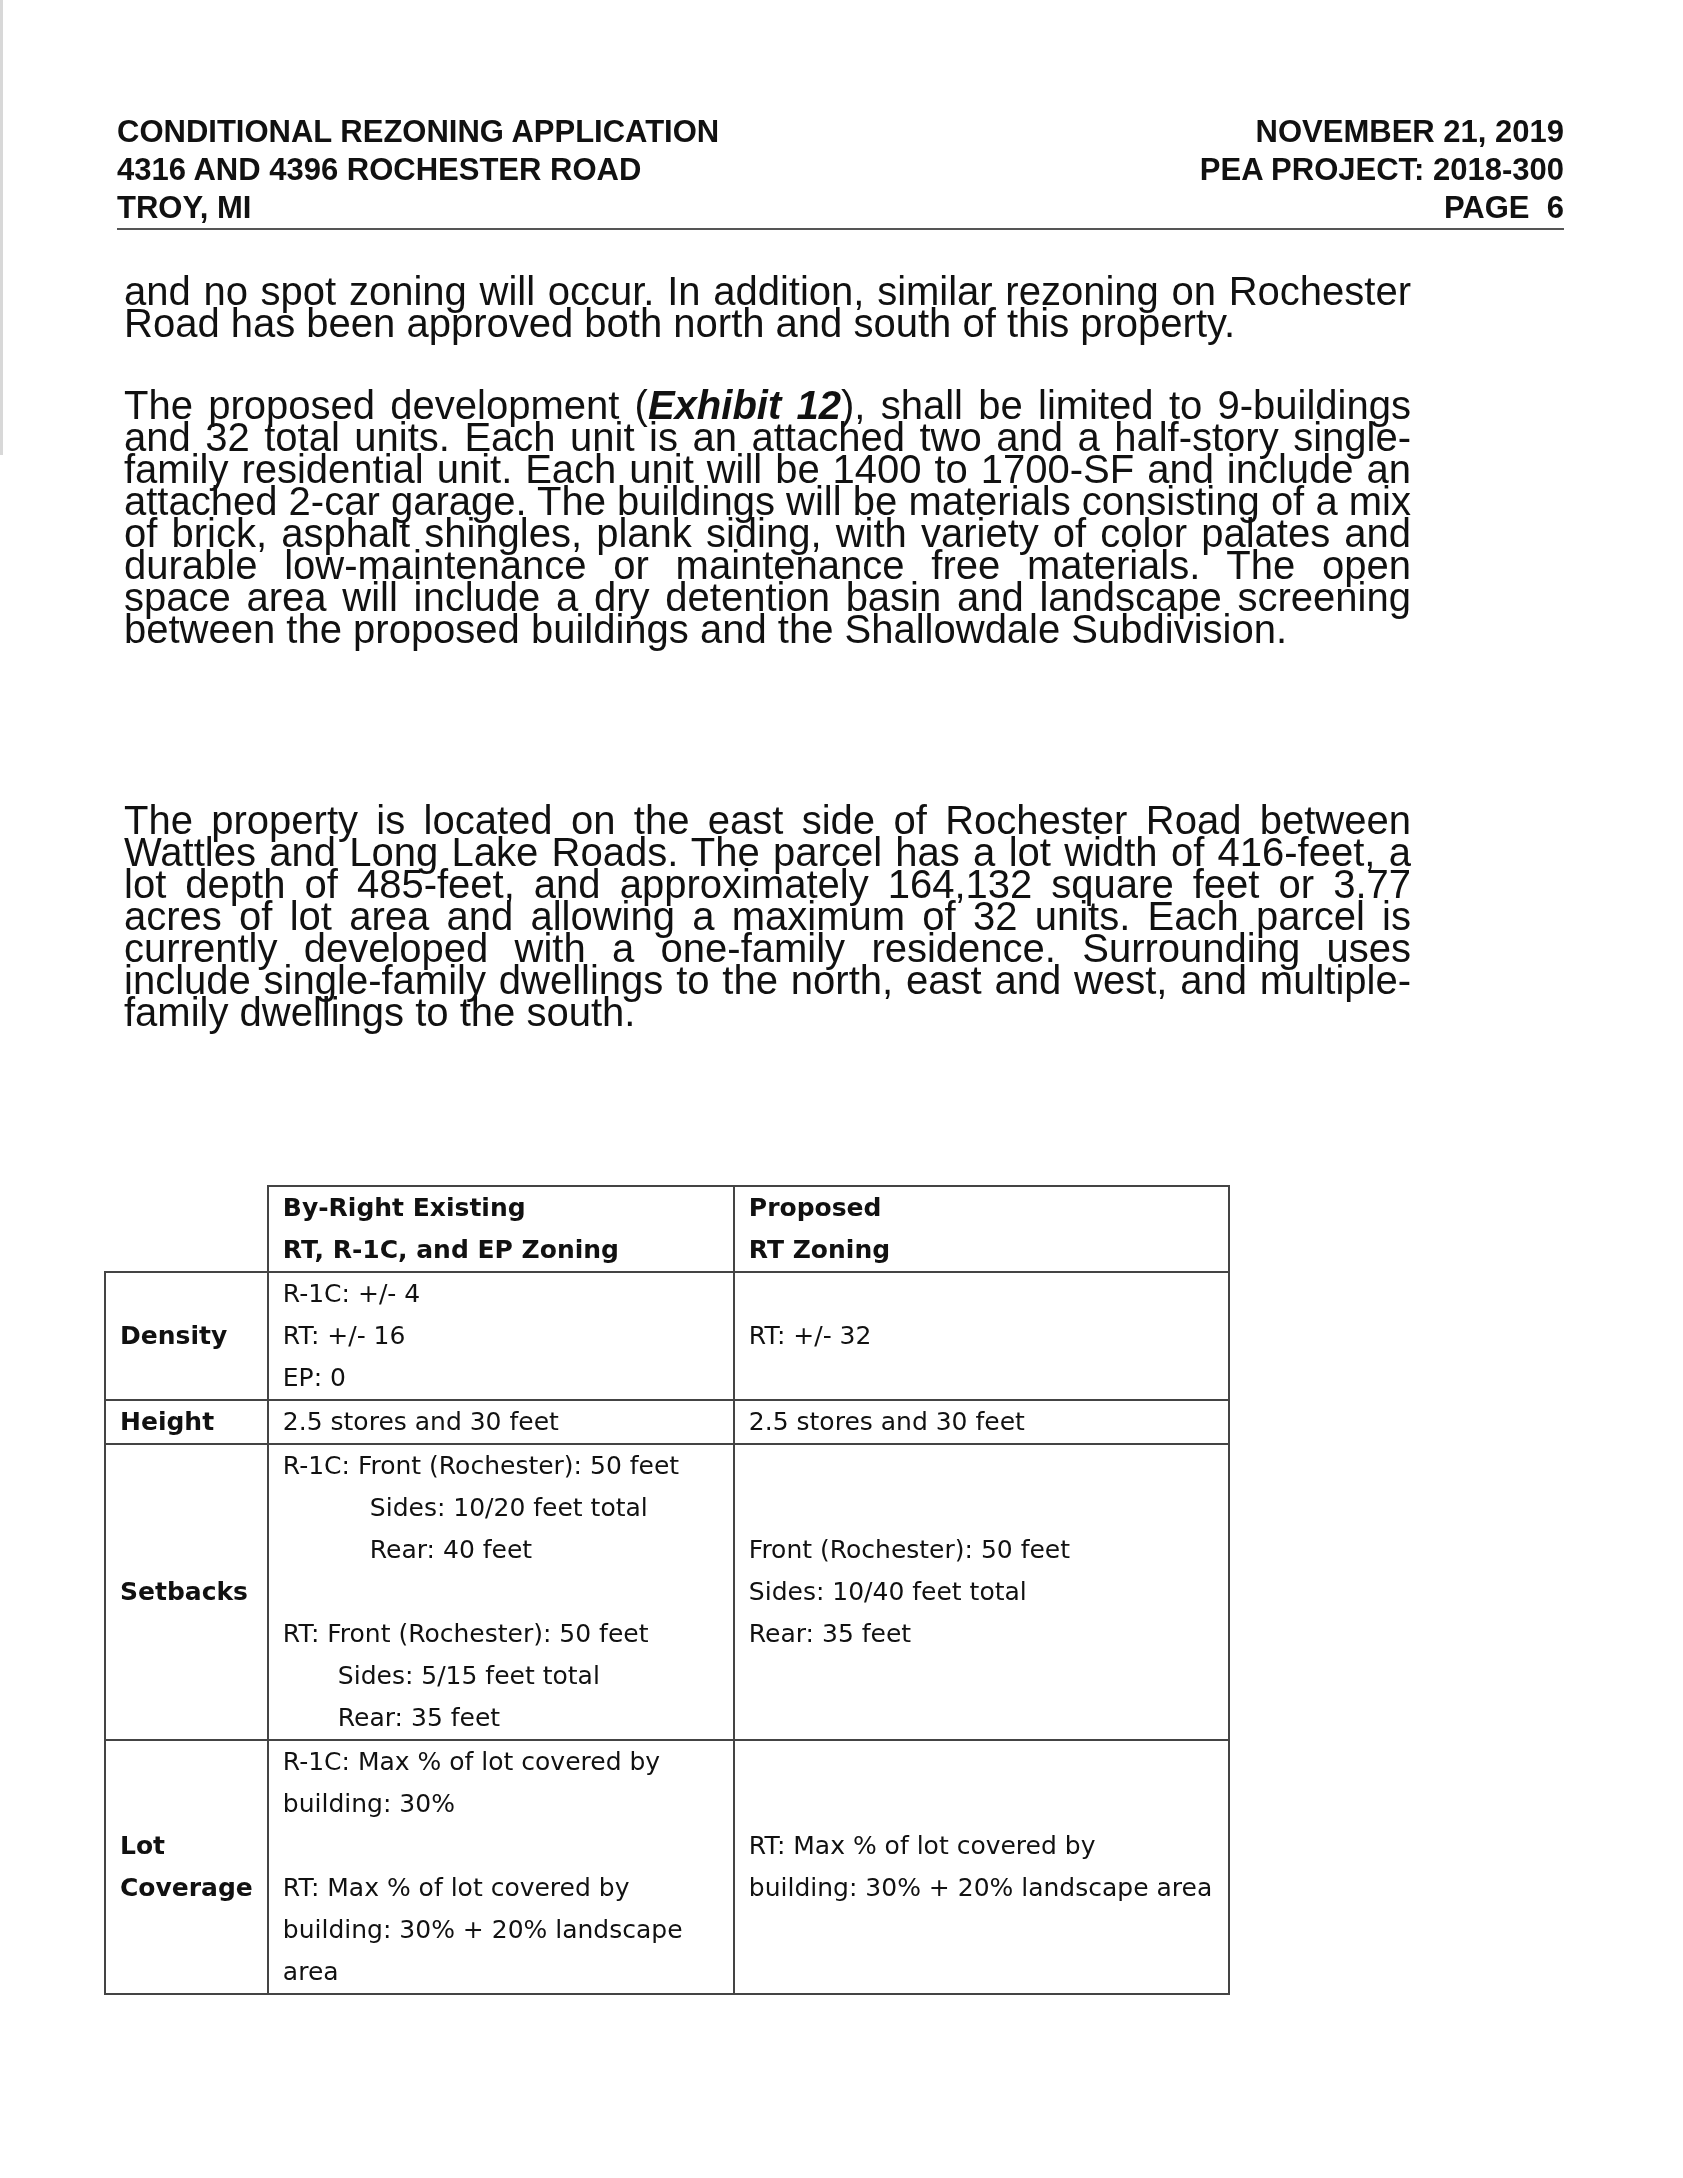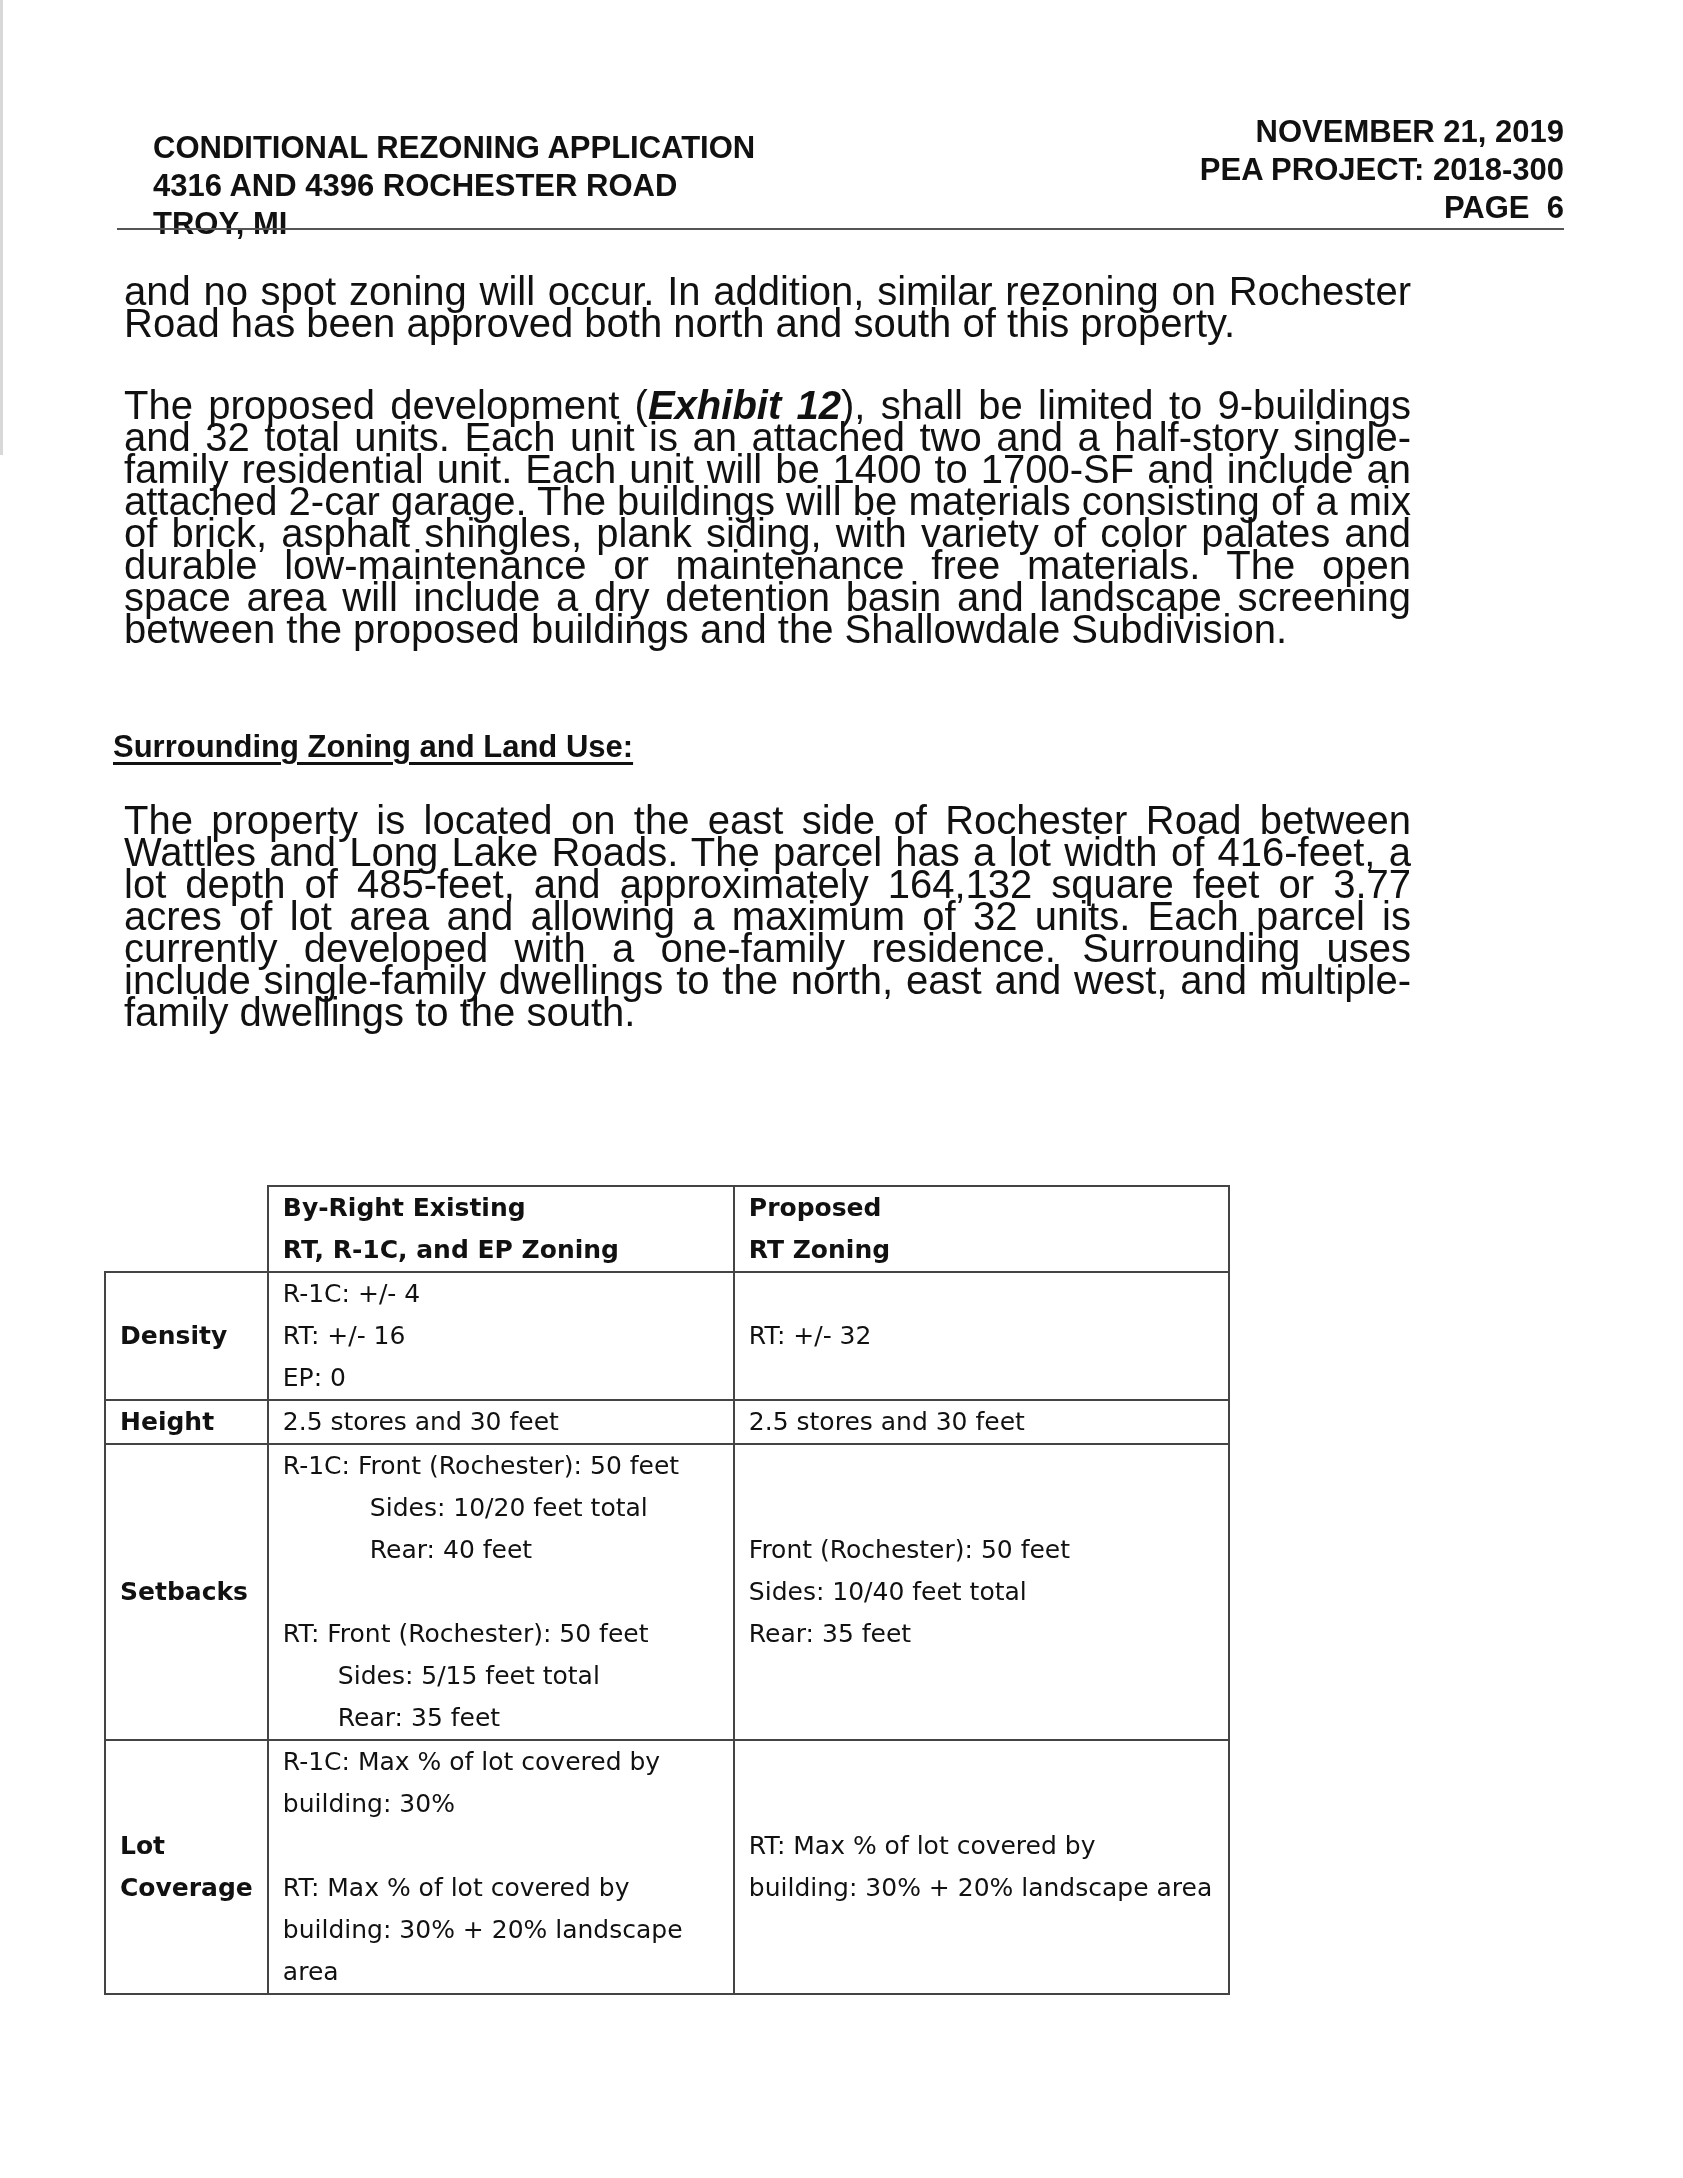--- a/index.html
+++ b/index.html
@@ -1,20 +1,20 @@
 <!DOCTYPE html>
 <html><head>
 <meta charset="utf-8">
 <style>
   html, body { margin:0; padding:0; background:#ffffff; }
   body { width:1683px; height:2178px; position:relative; overflow:hidden; color:#111; }
   .page { position:absolute; left:0; top:0; width:1683px; height:2178px; }
   .left-edge { position:absolute; left:0; top:0; width:3px; height:455px; background:#d8d8d8; }
   .header { position:absolute; left:117px; top:113px; width:1447px; font-family:"Liberation Sans", sans-serif; font-weight:bold; font-size:31px; line-height:38px; }
-  .header .hl { position:absolute; left:0; top:16px;margin-left:36px; }
+  .header .hl { position:absolute; left:0; top:0; }
   .header .hr { position:absolute; right:0; top:0; text-align:right; }
   .header-rule { position:absolute; left:117px; top:228px; width:1447px; height:2px; background:#555; }
   .body-text { position:absolute; left:124px; width:1287px; font-family:"Liberation Sans", sans-serif; font-size:40px; line-height:32px; text-align:justify; }
   .body-text em { font-weight:bold; font-style:italic; }
   .p1 { top:275px; }
   .p2 { top:389px; }
   .p3 { top:804px; }
   .heading { position:absolute; left:113px; font-family:"Liberation Sans", sans-serif; font-weight:bold; font-size:31px; text-decoration:underline; text-underline-offset:5px; text-decoration-thickness:3px; }
   .h1 { top:729px; }
   .h2 { top:1113px; }
@@ -47,21 +47,20 @@
       <div>PEA PROJECT: 2018-300</div>
       <div style="white-space:pre">PAGE  6</div>
     </div>
   </div>
   <div class="header-rule"></div>
 
   <div class="body-text p1">and no spot zoning will occur. In addition, similar rezoning on Rochester Road has been approved both north and south of this property.</div>
 
   <div class="body-text p2"><span>The proposed development (</span><em>Exhibit 12</em><span>), shall be limited to 9-buildings and 32 total units. Each unit is an attached two and a half-story single-family residential unit. Each unit will be 1400 to 1700-SF and include an attached 2-car garage. The buildings will be materials consisting of a mix of brick, asphalt shingles, plank siding, with variety of color palates and durable low-maintenance or maintenance free materials.  The open space area will include a dry detention basin and landscape screening between the proposed buildings and the Shallowdale Subdivision.</span></div>
 
-  <div class="heading h1">Surrounding Zoning and Land Use:</div>
 
   <div class="body-text p3">The property is located on the east side of Rochester Road between Wattles and Long Lake Roads. The parcel has a lot width of 416-feet, a lot depth of 485-feet, and approximately 164,132 square feet or 3.77 acres of lot area and allowing a maximum of 32 units. Each parcel is currently developed with a one-family residence.  Surrounding uses include single-family dwellings to the north, east and west, and multiple-family dwellings to the south.</div>
 
 
   <table class="cmp">
     <tbody>
         <tr>
       <td class="blank"></td>
       <td class="c1 hdr">
         <span class="line">By-Right Existing</span>

